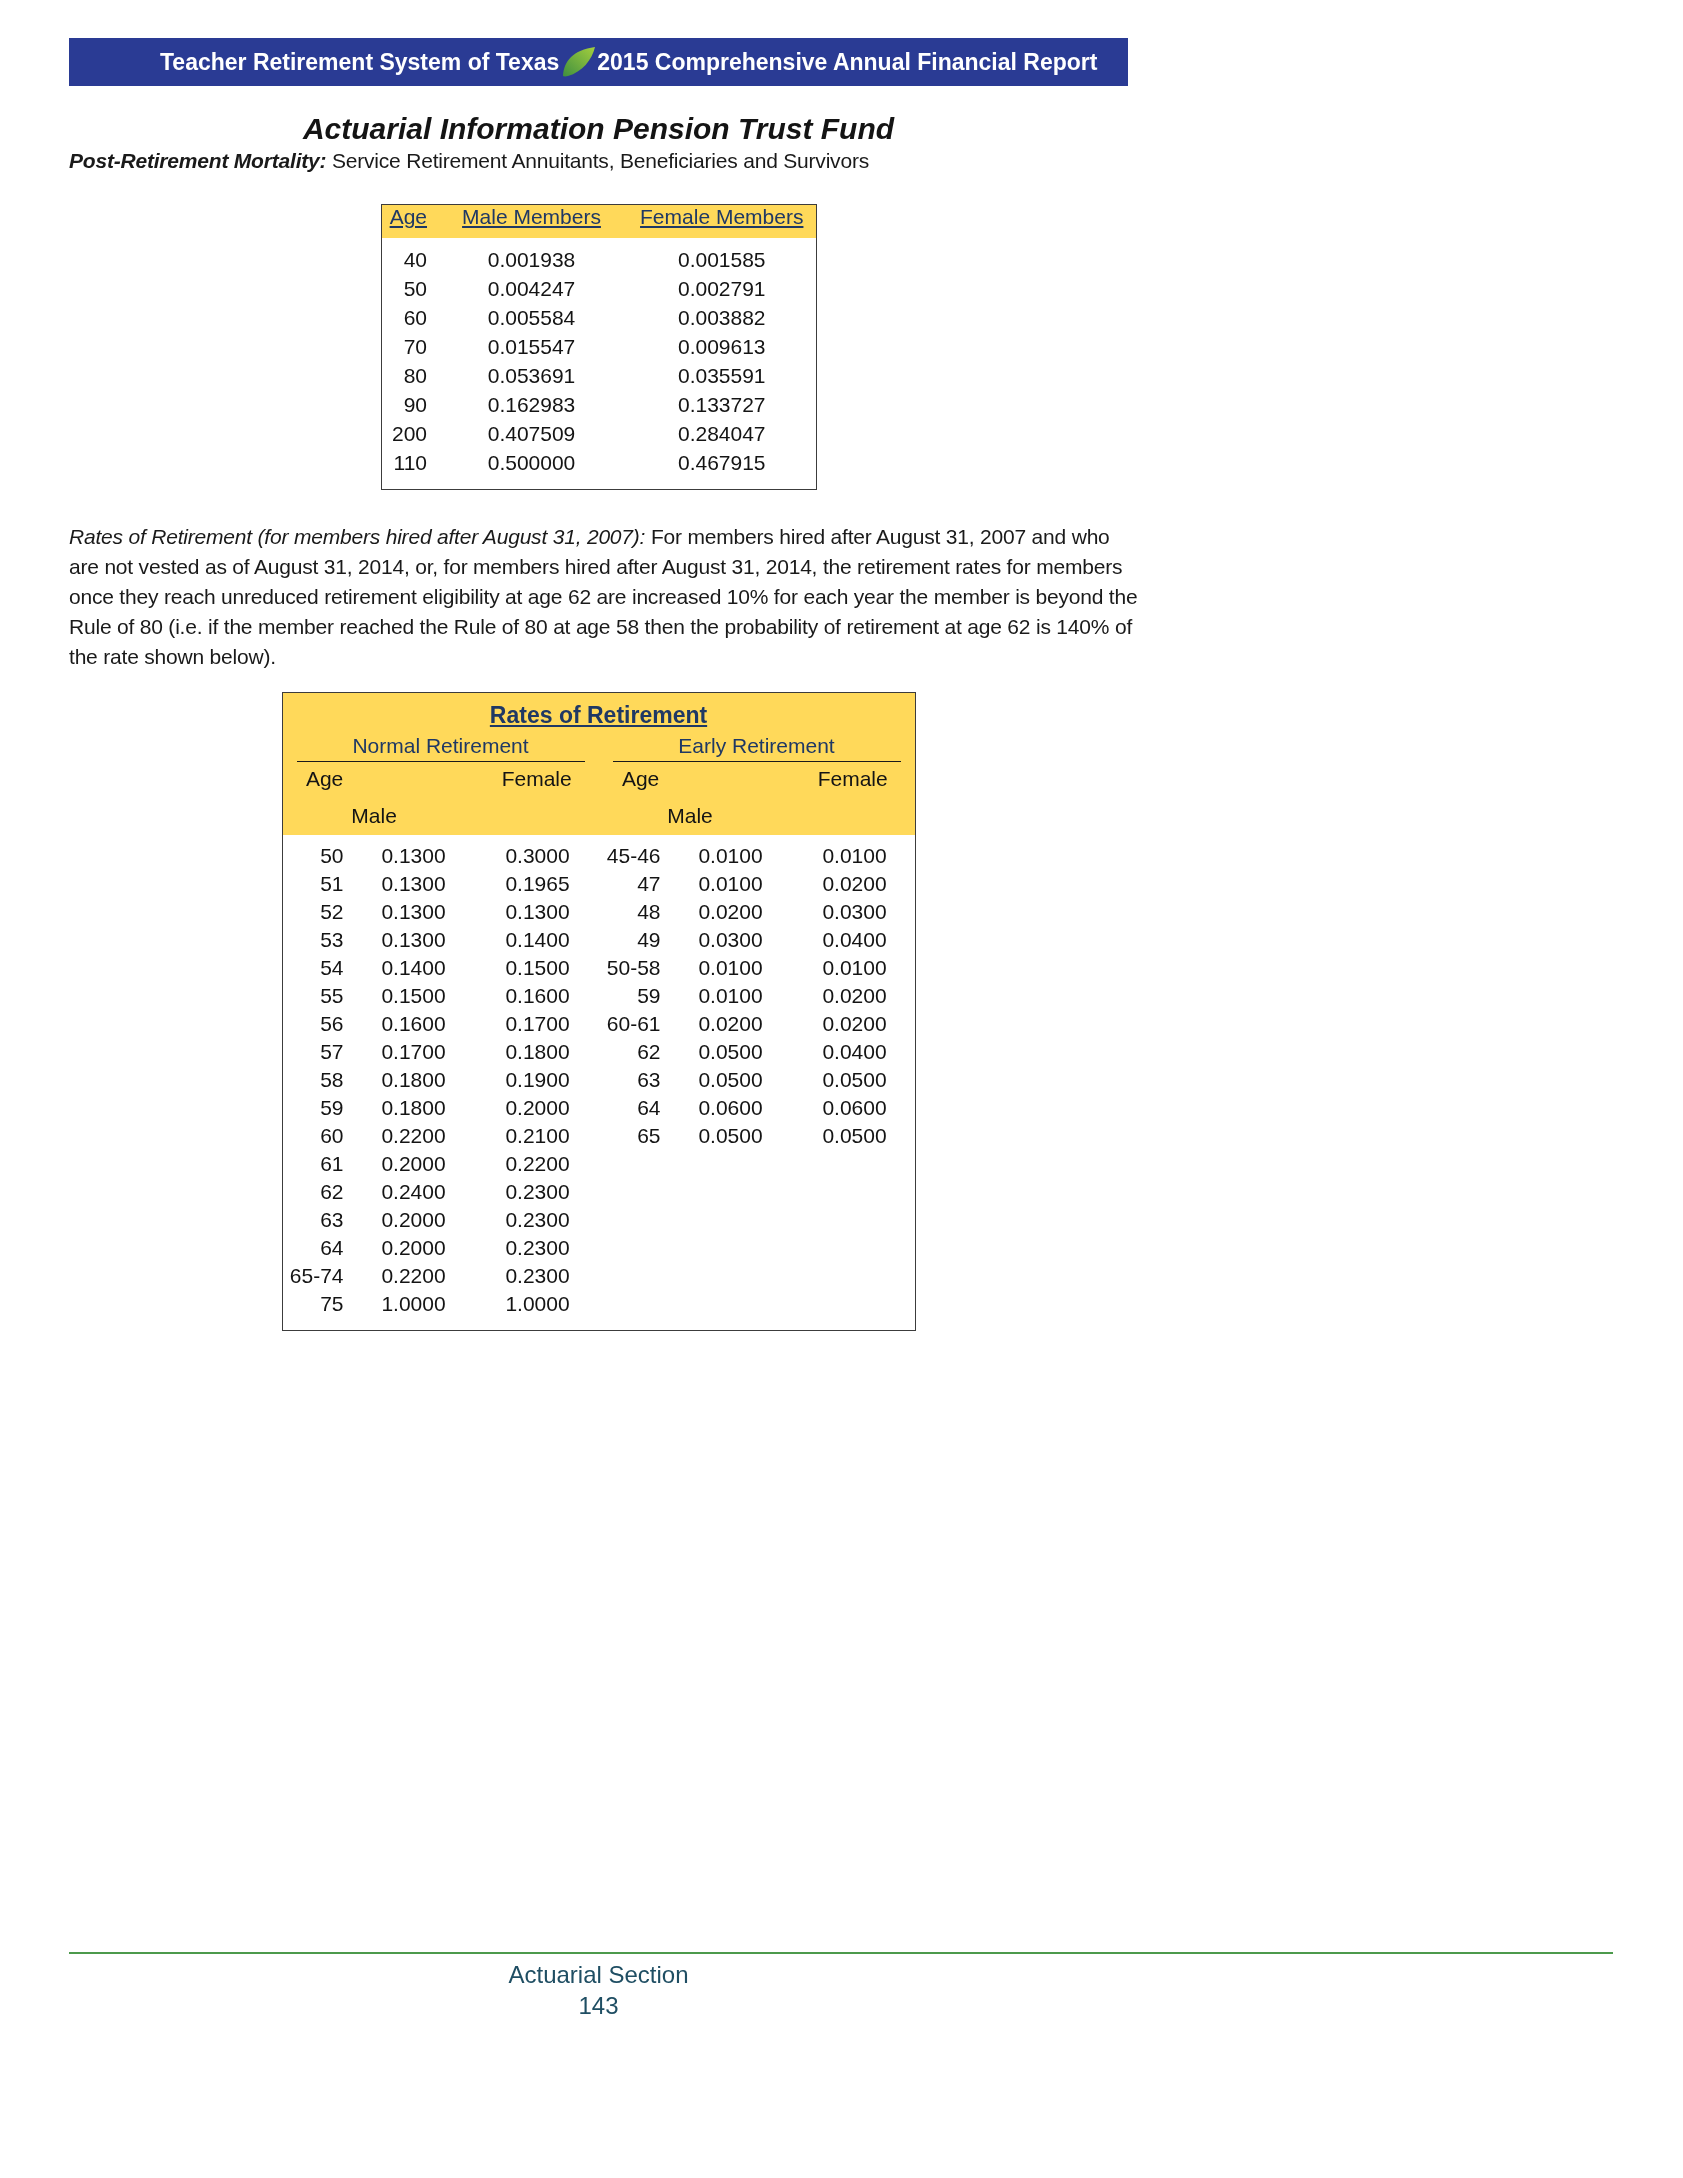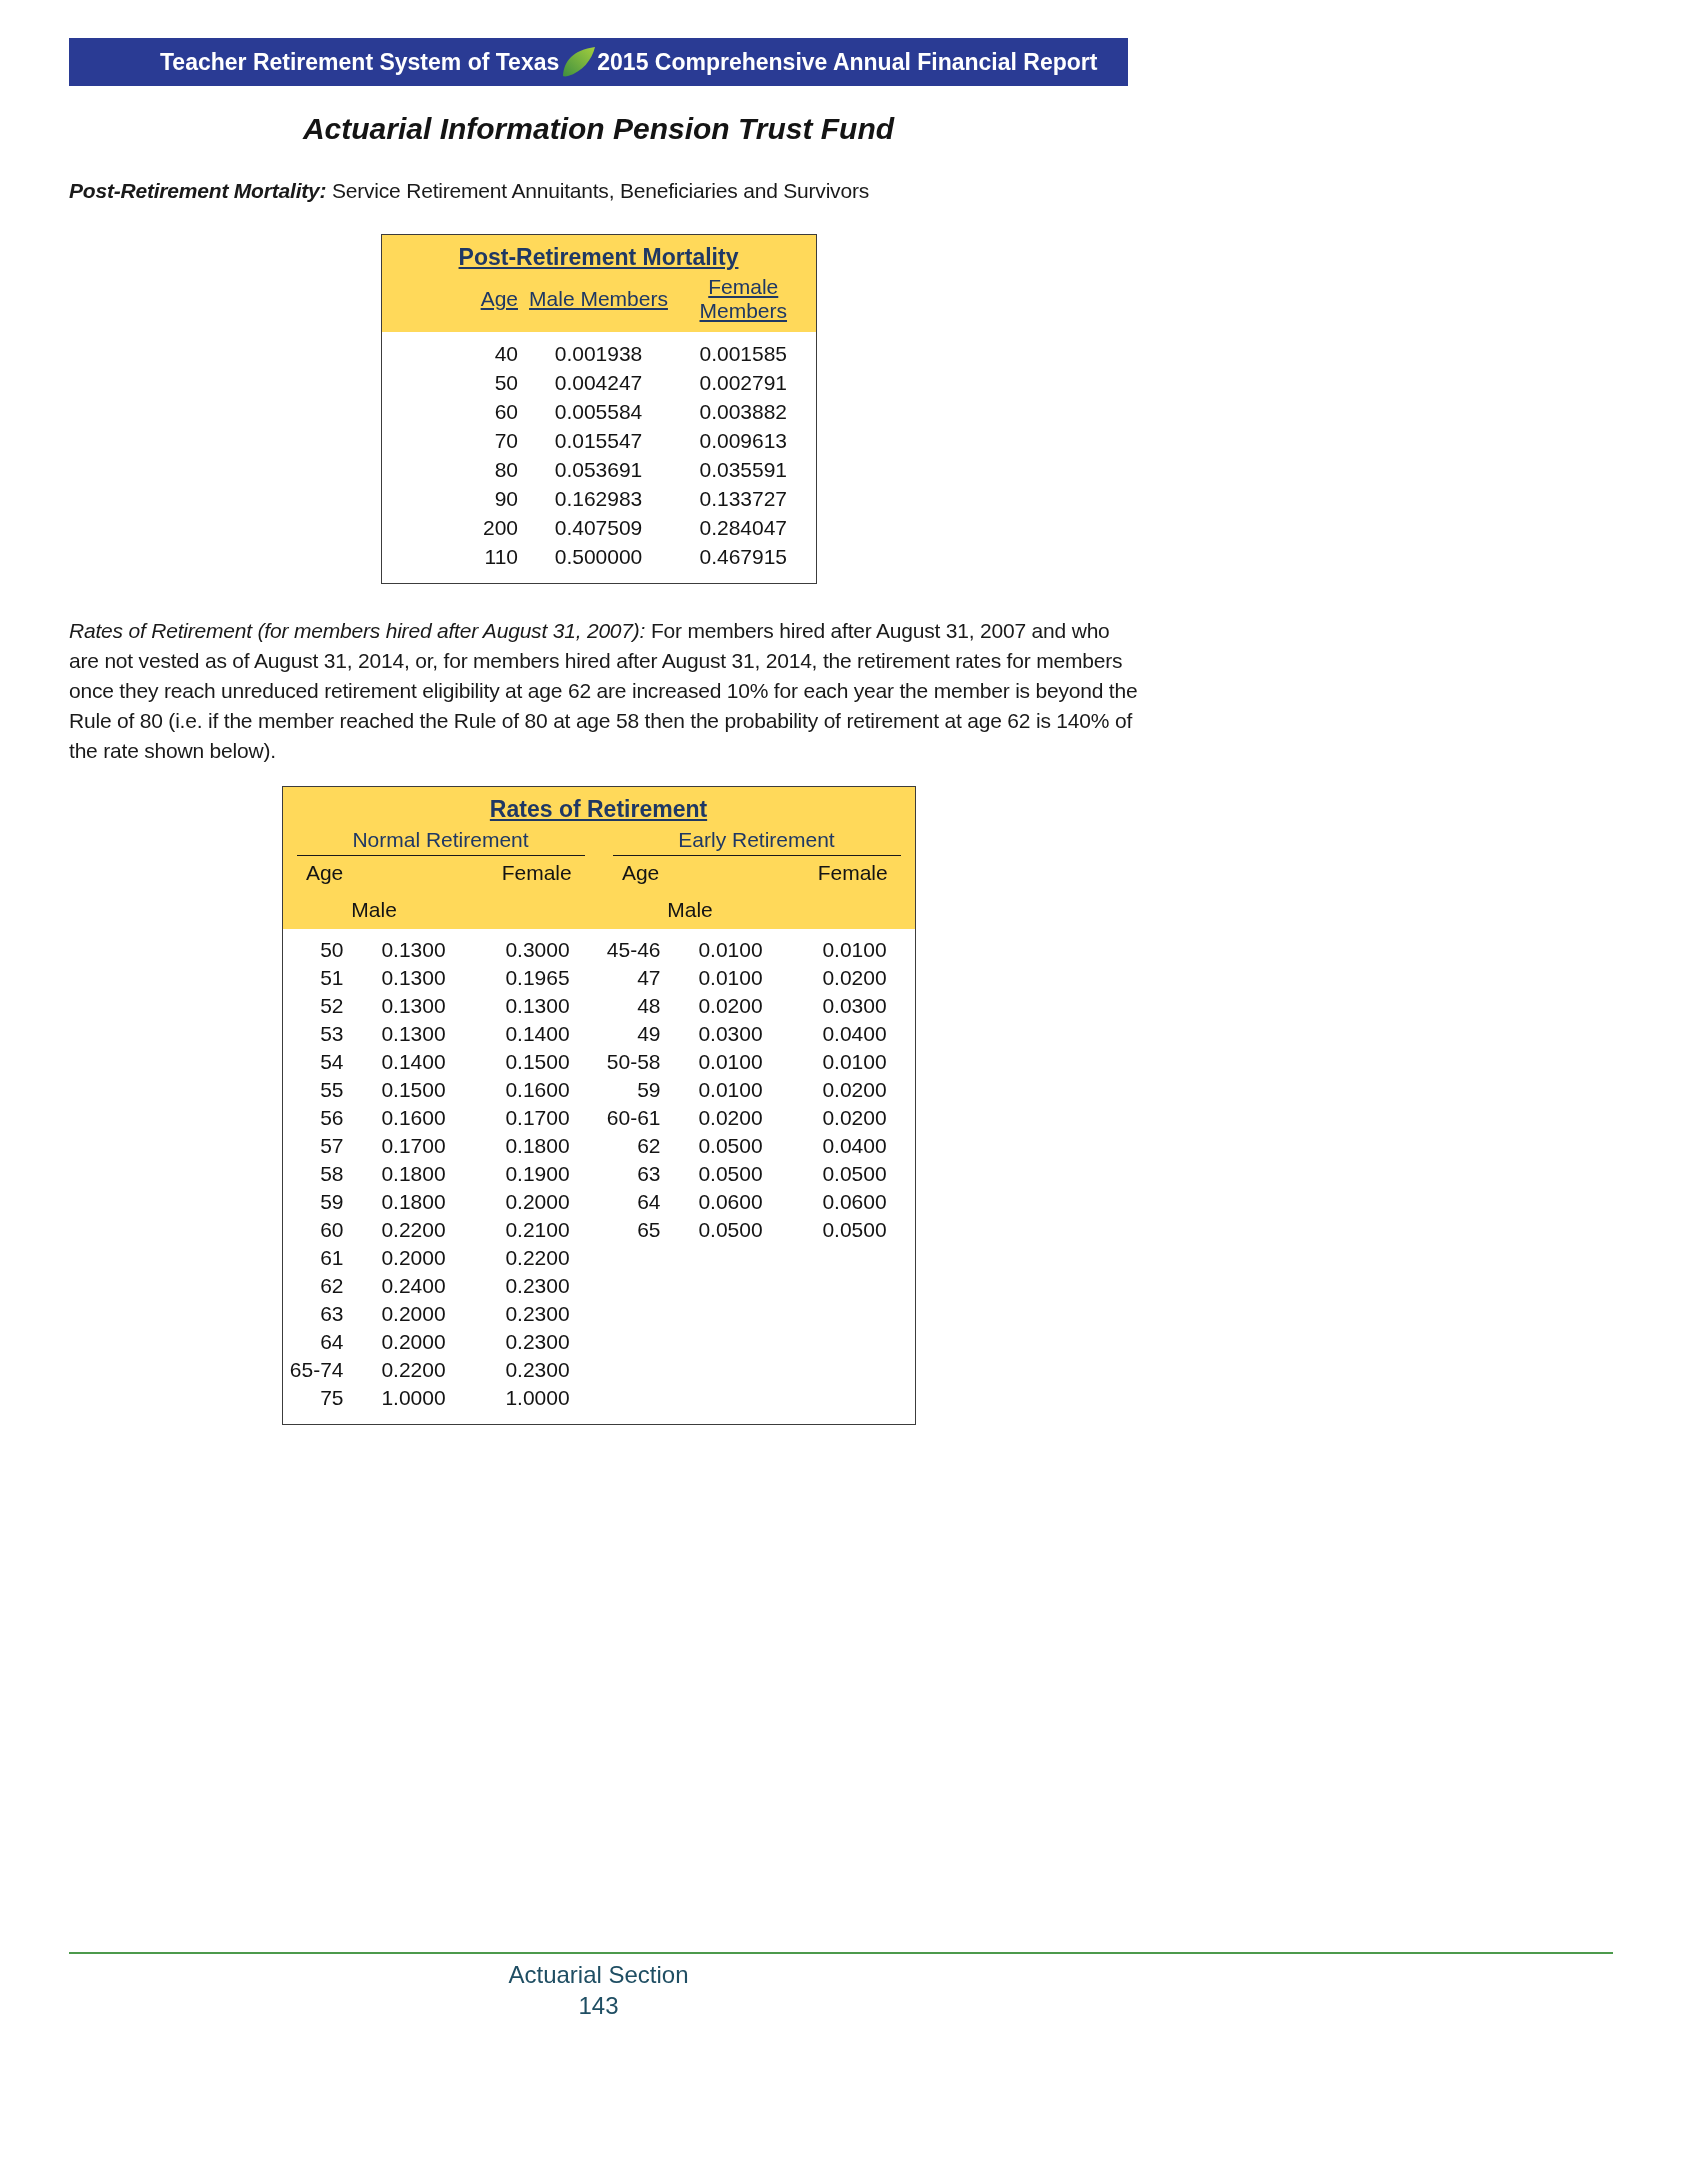--- a/index.html
+++ b/index.html
@@ -20,21 +20,21 @@
     color:#ffffff; font-weight:700; font-size:23px; white-space:nowrap;
   }
   .leaf { display:flex; align-items:center; }
 
   
   .page-title {
     margin:26px 0 0 69px; width:1059px; text-align:center;
     font-size:30px; font-weight:700; font-style:italic; color:#141414;
   }
   .para { margin-left:69px; font-size:21px; line-height:30px; letter-spacing:-0.2px; }
-  .intro { margin-top:30px; width:1074px; }
+  .intro { width:1074px; }
   .note  { margin-top:32px; width:1074px; }
   .bi { font-weight:700; font-style:italic; }
   .i  { font-style:italic; }
 
   .center-wrap { width:1059px; margin-left:69px; display:flex; justify-content:center; }
   .mt-table1 { margin-top:28px; }
   .mt-table2 { margin-top:20px; }
 
   .u { text-decoration:underline; }
 
@@ -111,25 +111,20 @@
 
   <div class="page-title">Actuarial Information Pension Trust Fund</div>
 
   <p class="para intro">
     <span class="bi">Post-Retirement Mortality:</span><span> Service Retirement Annuitants, Beneficiaries and Survivors</span>
   </p>
 
   <div class="center-wrap mt-table1">
     <table class="tbl">
       <thead>
-        <tr>
-          <th colspan="3" class="t-title">
-            <span class="u">Post-Retirement Mortality</span>
-          </th>
-        </tr>
         <tr class="hdr">
           <th class="c-age"><span class="u">Age</span></th>
           <th class="c-male"><span class="u">Male Members</span></th>
           <th class="c-female"><span class="u">Female Members</span></th>
         </tr>
       </thead>
       <tbody>
           <tr>
             <td class="c-age">40</td>
             <td class="c-male">0.001938</td>

